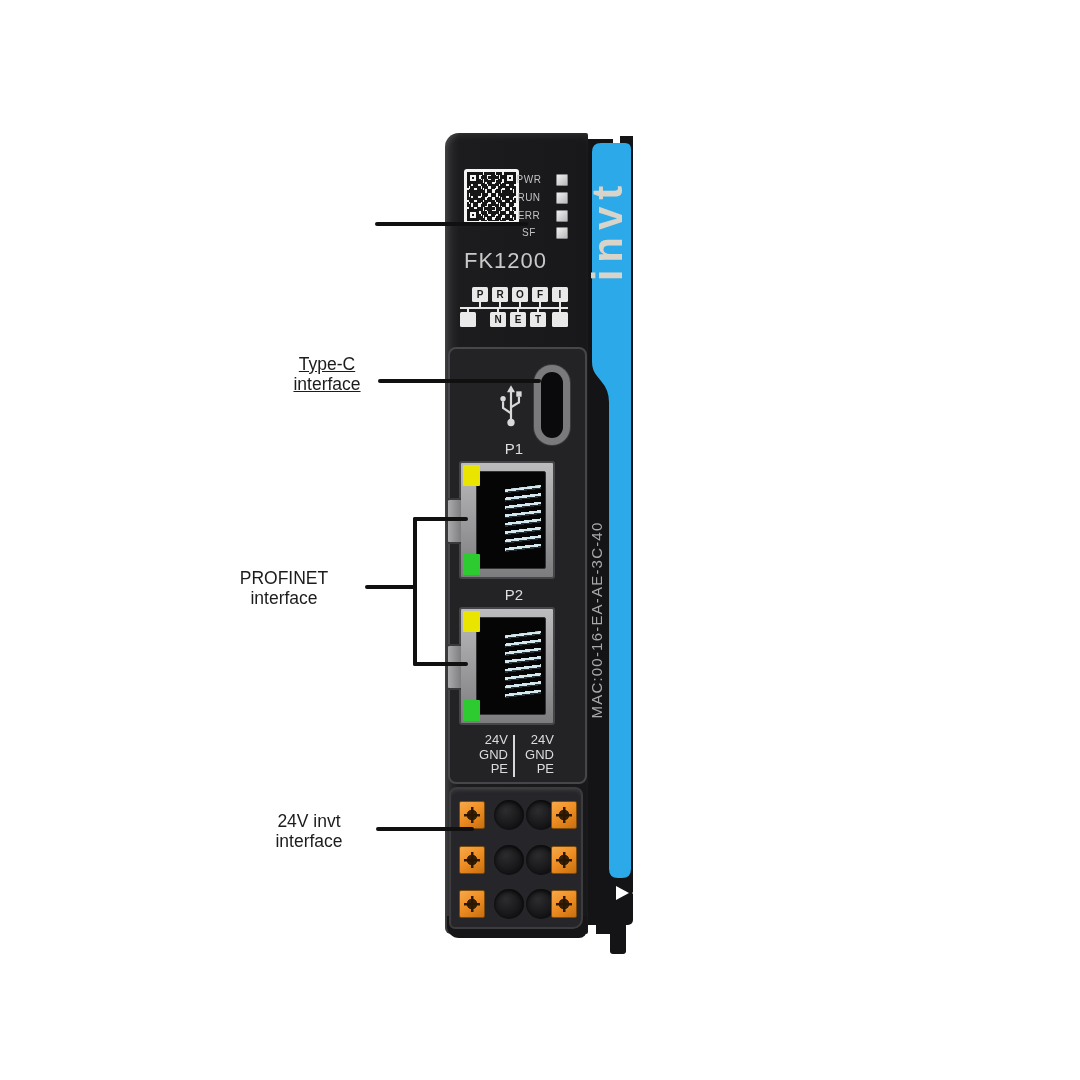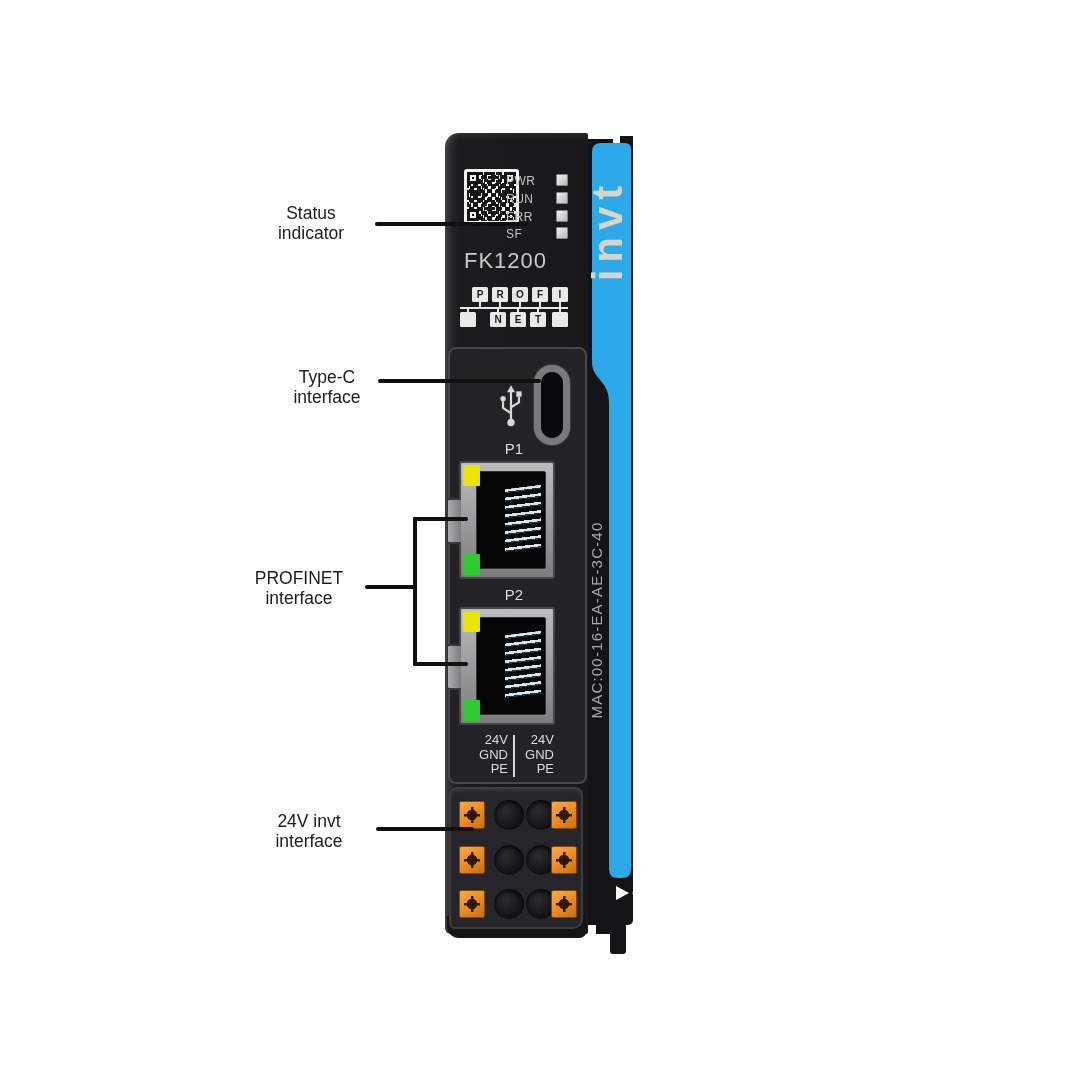--- a/index.html
+++ b/index.html
@@ -35,21 +35,21 @@
   .din-arrow{position:absolute;left:616px;top:884px;z-index:4;}
 
   
   .qr{position:absolute;left:464px;top:169px;width:55px;height:55px;background:#f4f4f4;
       border-radius:3px;z-index:3;overflow:hidden;}
   .qr-noise{position:absolute;inset:3px;
       background:repeating-conic-gradient(#161616 0 25%,transparent 0 50%) 0 0/7px 7px,
                  repeating-conic-gradient(#161616 0 25%,transparent 0 50%) 2px 3px/9px 9px;}
   .qr-finder{position:absolute;width:12px;height:12px;border:3px solid #131313;background:#f4f4f4;box-sizing:border-box;}
   .qr-finder::after{content:"";position:absolute;left:2px;top:2px;width:2px;height:2px;background:#131313;}
-  .led-label{position:absolute;width:46px;text-align:left;font-size:12px;color:#c2c2c4;
+  .led-label{position:absolute;width:46px;text-align:center;font-size:10px;color:#c2c2c4;
              letter-spacing:.5px;z-index:3;}
   .led-box{position:absolute;width:12px;height:12px;z-index:3;border-radius:1px;
            background:linear-gradient(135deg,#f0f0f0,#b9b9bb);border:1px solid #86868a;box-sizing:border-box;}
   .model-label{position:absolute;left:464px;top:248px;font-size:22px;letter-spacing:1px;
                color:#c9c9c9;z-index:3;}
   .pnbox{position:absolute;width:16px;height:15px;background:#e9e9e9;border-radius:1.5px;
          color:#1a1a1a;font-size:10px;font-weight:bold;line-height:15px;text-align:center;z-index:3;}
   .pnline{position:absolute;height:2px;background:#e9e9e9;z-index:3;}
   .pntick{position:absolute;width:2px;background:#e9e9e9;z-index:3;}
 
@@ -90,33 +90,29 @@
                    linear-gradient(145deg,#f7a84a 0%,#ef8f25 45%,#c96f10 100%);}
   .hole{position:absolute;width:30px;height:30px;border-radius:50%;
         background:radial-gradient(circle at 40% 35%,#2c2c2f,#121214 72%);
         box-shadow:inset 0 2px 4px rgba(0,0,0,.8);}
 </style>
 </head>
 <body>
 
 <div class="canvas">
 
-  <div class="callout-label" style="left:250px;top:203px;width:122px;">
-    <div>Status</div>
-    <div>indicator</div>
-  </div>
   <div class="callout-line" style="left:375px;top:222px;width:153px;"></div>
 
-  <div class="callout-label" style="left:258px;top:367px;width:138px;">
+  <div class="callout-label" style="left:258px;top:354px;width:138px;text-decoration:underline;">
     <div>Type-C</div>
     <div>interface</div>
   </div>
   <div class="callout-line" style="left:378px;top:379px;width:163px;"></div>
 
-  <div class="callout-label" style="left:239px;top:568px;width:120px;text-align:center;">
+  <div class="callout-label" style="left:224px;top:568px;width:120px;text-align:center;">
     <div>PROFINET</div>
     <div>interface</div>
   </div>
   <div class="callout-line" style="left:365px;top:585px;width:52px;"></div>
   <div class="callout-vline" style="left:413px;top:517px;height:149px;"></div>
   <div class="callout-line" style="left:413px;top:517px;width:55px;"></div>
   <div class="callout-line" style="left:413px;top:662px;width:55px;"></div>
 
   <div class="callout-label" style="left:246px;top:811px;width:126px;">
     <div>24V invt</div>

